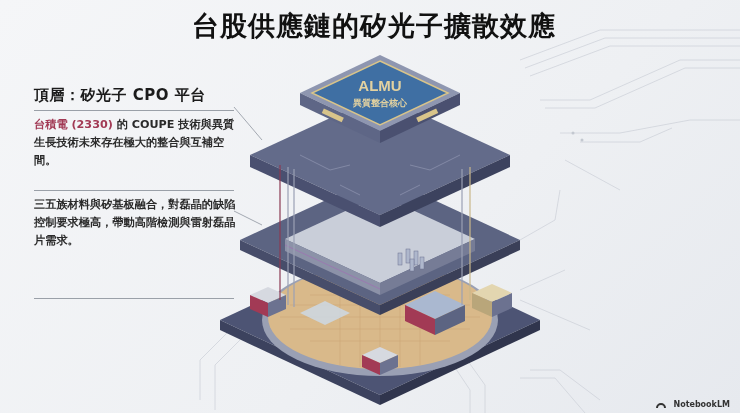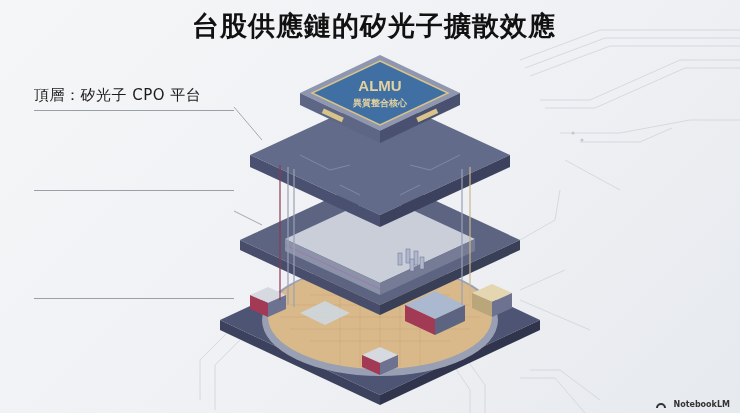--- a/index.html
+++ b/index.html
@@ -9,21 +9,21 @@
     font-family: "DejaVu Sans", "Liberation Sans", sans-serif;
     color: #1a1a1a;
   }
   .bg-circuit { position: absolute; left: 0; top: 0; width: 740px; height: 413px; pointer-events: none; }
   .title {
     position: absolute; left: 4px; width: 740px; top: 8px; text-align: center;
     font-size: 27px; font-weight: bold; letter-spacing: 1px; color: #111;
   }
   .section { position: absolute; left: 34px; width: 205px; }
   .section .heading {
-    font-size: 15px; font-weight: normal; color: #1b1b1b; padding-bottom: 5px;
+    font-size: 15px; font-weight: bold; color: #1b1b1b; padding-bottom: 5px;
     letter-spacing: 0.5px;
   }
   .section .rule { height: 1px; background: #9aa0a8; width: 200px; margin-bottom: 5px; }
   .section .body { font-size: 11.2px; font-weight: bold; line-height: 18px; color: #2a2a2a; }
   .section .hl { color: #a23a55; }
   #sec-top { top: 86px; }
   #sec-mid { top: 190px; }
   #sec-bot { top: 298px; }
   .diagram { position: absolute; left: 210px; top: 55px; width: 340px; height: 350px; }
   .watermark {
@@ -57,24 +57,26 @@
   </g>
   <circle cx="573" cy="133" r="1.5" fill="#c3c8d0"></circle>
   <circle cx="582" cy="140" r="1.5" fill="#c3c8d0"></circle>
 </svg>
 
 <div class="title">台股供應鏈的矽光子擴散效應</div>
 
 <div class="section" id="sec-top">
   <div class="heading">頂層：矽光子 CPO 平台</div>
   <div class="rule"></div>
+  <div class="body"><span class="hl">台積電 (2330)</span><span> 的 COUPE 技術與異質生長技術未來存在極大的整合與互補空間。</span></div>
 </div>
 
 <div class="section" id="sec-mid">
   <div class="rule"></div>
+  <div class="body">三五族材料與矽基板融合，對磊晶的缺陷控制要求極高，帶動高階檢測與雷射磊晶片需求。</div>
 </div>
 
 <div class="section" id="sec-bot">
   <div class="rule"></div>
 </div>
 
 <svg class="bg-circuit" viewBox="0 0 740 413">
   <g stroke="#8f96a0" stroke-width="0.8" fill="none">
     <path d="M234 107 L262 140"></path>
     <path d="M234 211 L262 225"></path>

